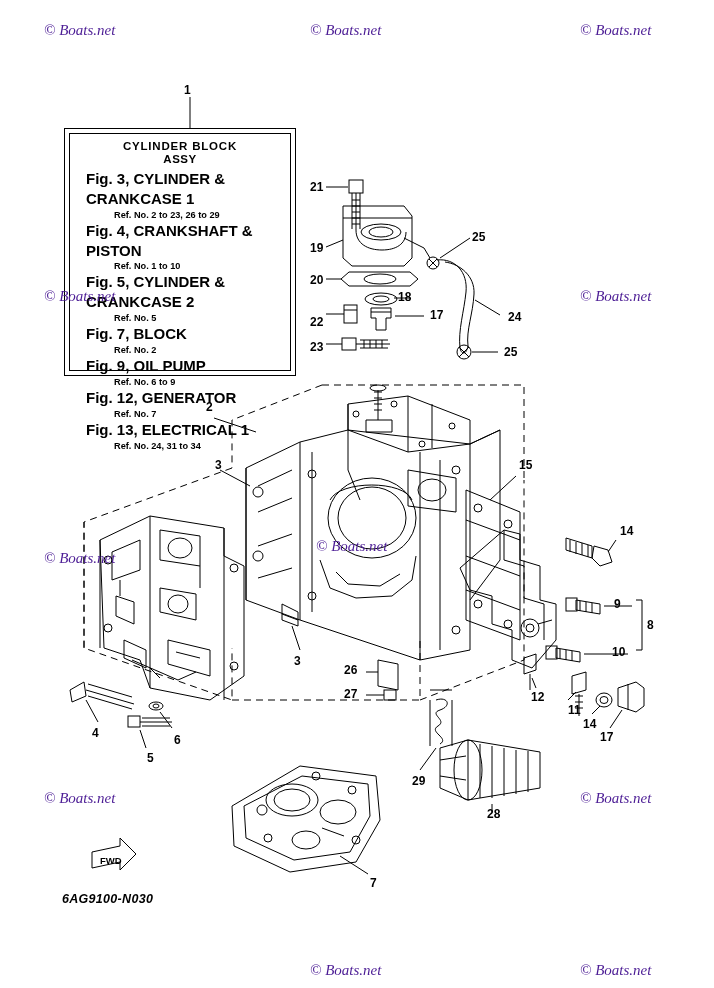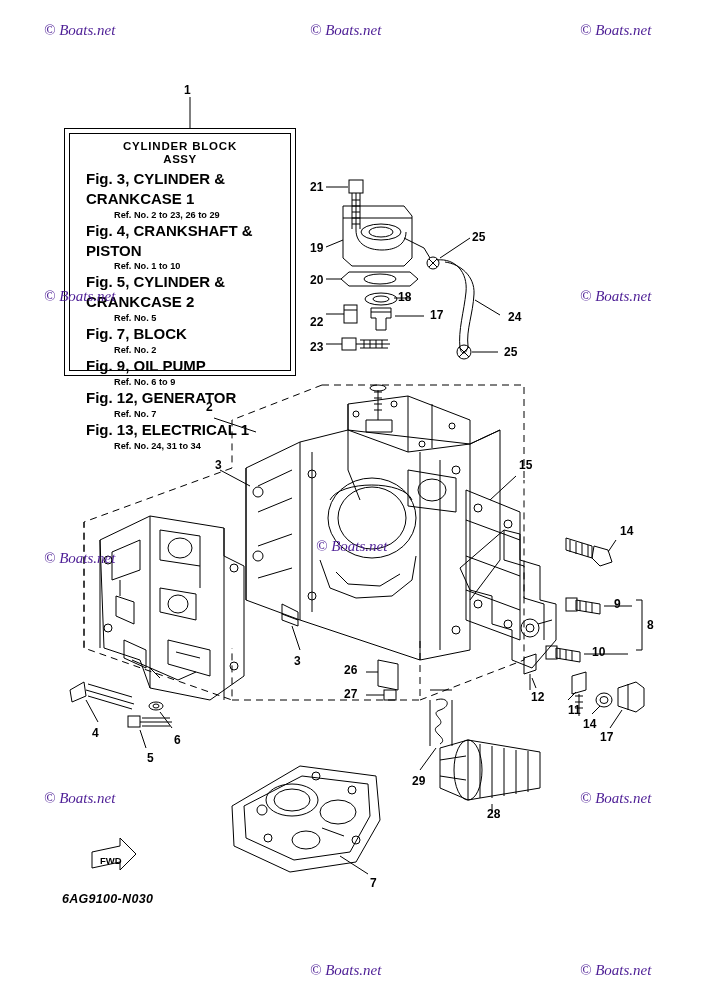--- a/index.html
+++ b/index.html
@@ -365,21 +365,21 @@
   <div class="callout" style="left:310px; top:315px">22</div>
   <div class="callout" style="left:430px; top:308px">17</div>
   <div class="callout" style="left:310px; top:340px">23</div>
   <div class="callout" style="left:504px; top:345px">25</div>
   <div class="callout" style="left:206px; top:400px">2</div>
   <div class="callout" style="left:215px; top:458px">3</div>
   <div class="callout" style="left:519px; top:458px">15</div>
   <div class="callout" style="left:620px; top:524px">14</div>
   <div class="callout" style="left:614px; top:597px">9</div>
   <div class="callout" style="left:647px; top:618px">8</div>
-  <div class="callout" style="left:592px; top:645px">10</div>
+  <div class="callout" style="left:612px; top:645px">10</div>
   <div class="callout" style="left:294px; top:654px">3</div>
   <div class="callout" style="left:344px; top:663px">26</div>
   <div class="callout" style="left:344px; top:687px">27</div>
   <div class="callout" style="left:531px; top:690px">12</div>
   <div class="callout" style="left:568px; top:703px">11</div>
   <div class="callout" style="left:583px; top:717px">14</div>
   <div class="callout" style="left:600px; top:730px">17</div>
   <div class="callout" style="left:92px;  top:726px">4</div>
   <div class="callout" style="left:174px; top:733px">6</div>
   <div class="callout" style="left:147px; top:751px">5</div>

